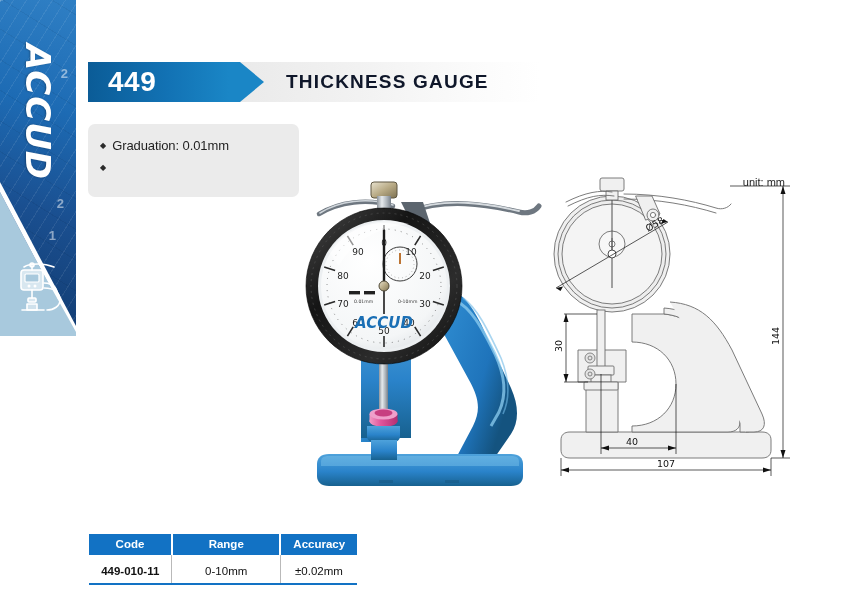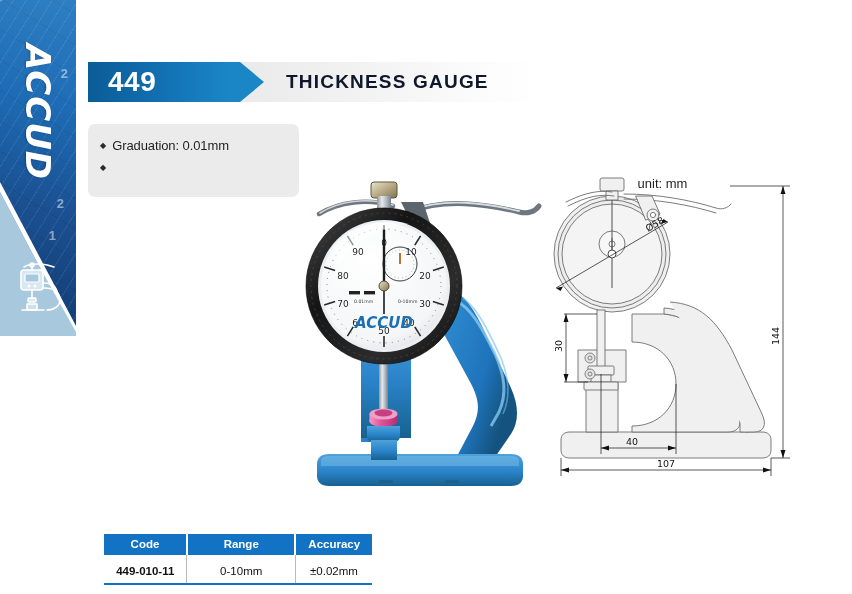--- a/index.html
+++ b/index.html
@@ -95,26 +95,26 @@
   .spec-li{display:flex;align-items:flex-start;margin-bottom:9px;}
   .spec-bullet{color:#2b2b2b;font-size:8px;line-height:13px;margin-right:6px;}
   .spec-txt{color:#1f1f1f;font-size:13px;line-height:13px;letter-spacing:-.1px;}
 
   
   .photo{position:absolute;left:305px;top:168px;width:250px;height:320px;}
 
   
   .drawing{position:absolute;left:540px;top:170px;width:260px;height:310px;}
   .unit{
-    position:absolute;left:540px;top:176px;width:245px;text-align:center;
-    font-size:13px;color:#1f1f1f;
-  }
-
-  
-  .table{position:absolute;left:104px;top:534px;width:268px;border-collapse:collapse;}
+    position:absolute;left:540px;top:176px;width:245px;text-align:right;
+    font-size:11px;color:#1f1f1f;
+  }
+
+  
+  .table{position:absolute;left:89px;top:534px;width:268px;border-collapse:collapse;}
   .table th{
     background:#1272c4;color:#fff;font-size:11.5px;font-weight:bold;
     padding:4px 0 5px;text-align:center;border-right:2px solid #fff;
   }
   .table th:last-child{border-right:none;}
   .table td{
     background:#fff;font-size:11.5px;color:#111;text-align:center;
     padding:10px 0 6px;border-right:1px solid #b9b9b9;
     border-bottom:2px solid #1272c4;
   }

